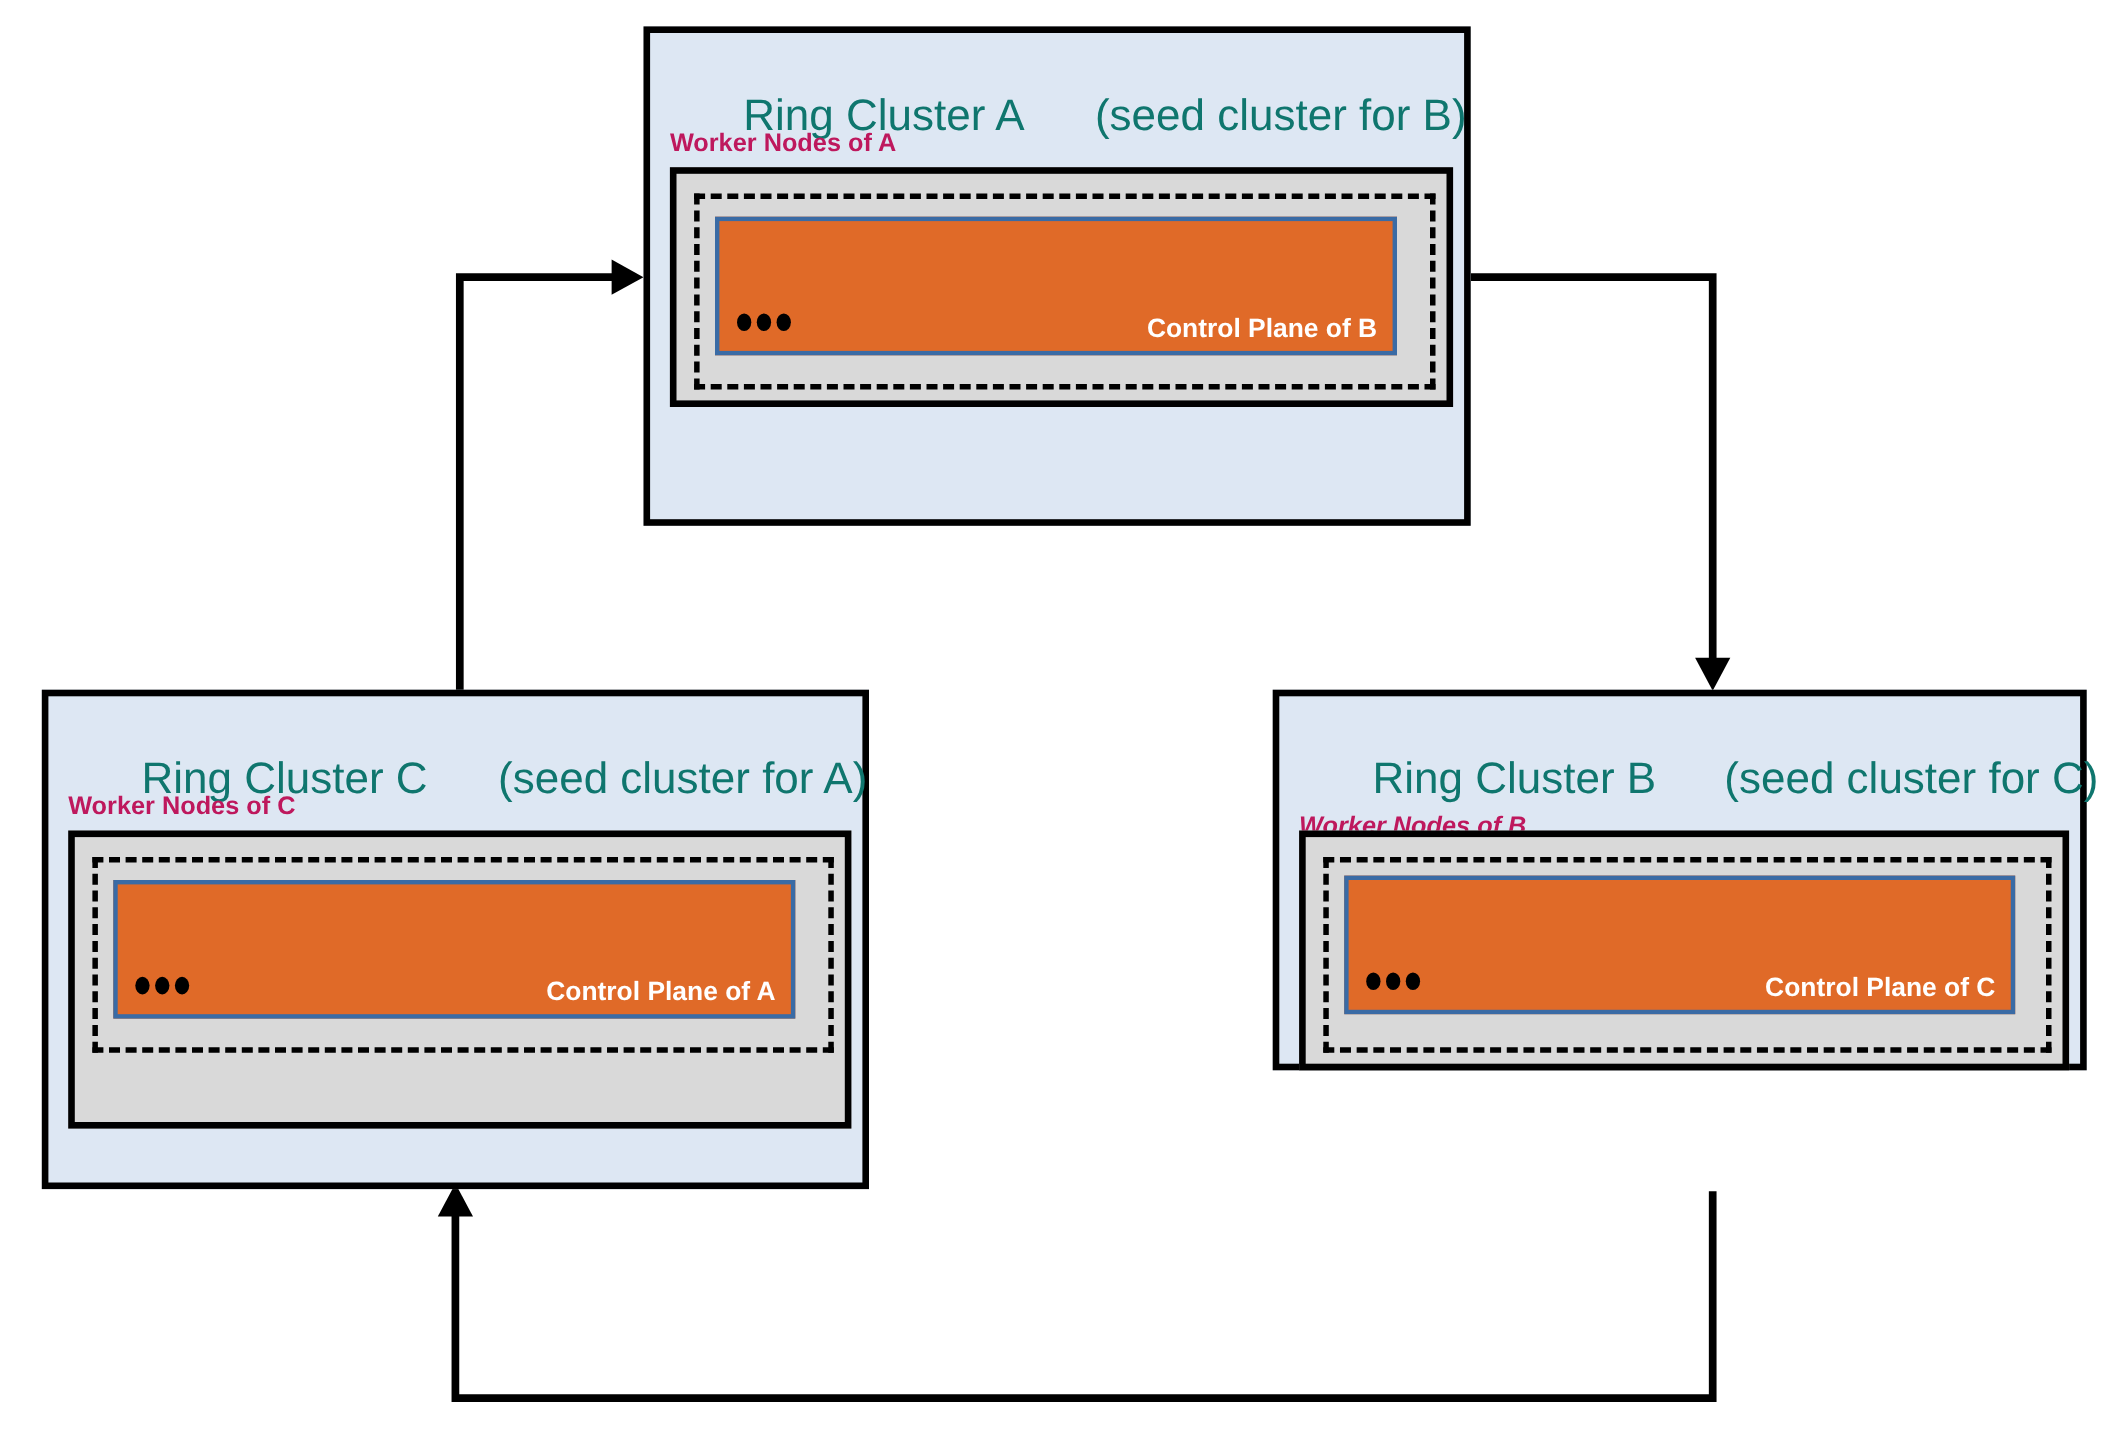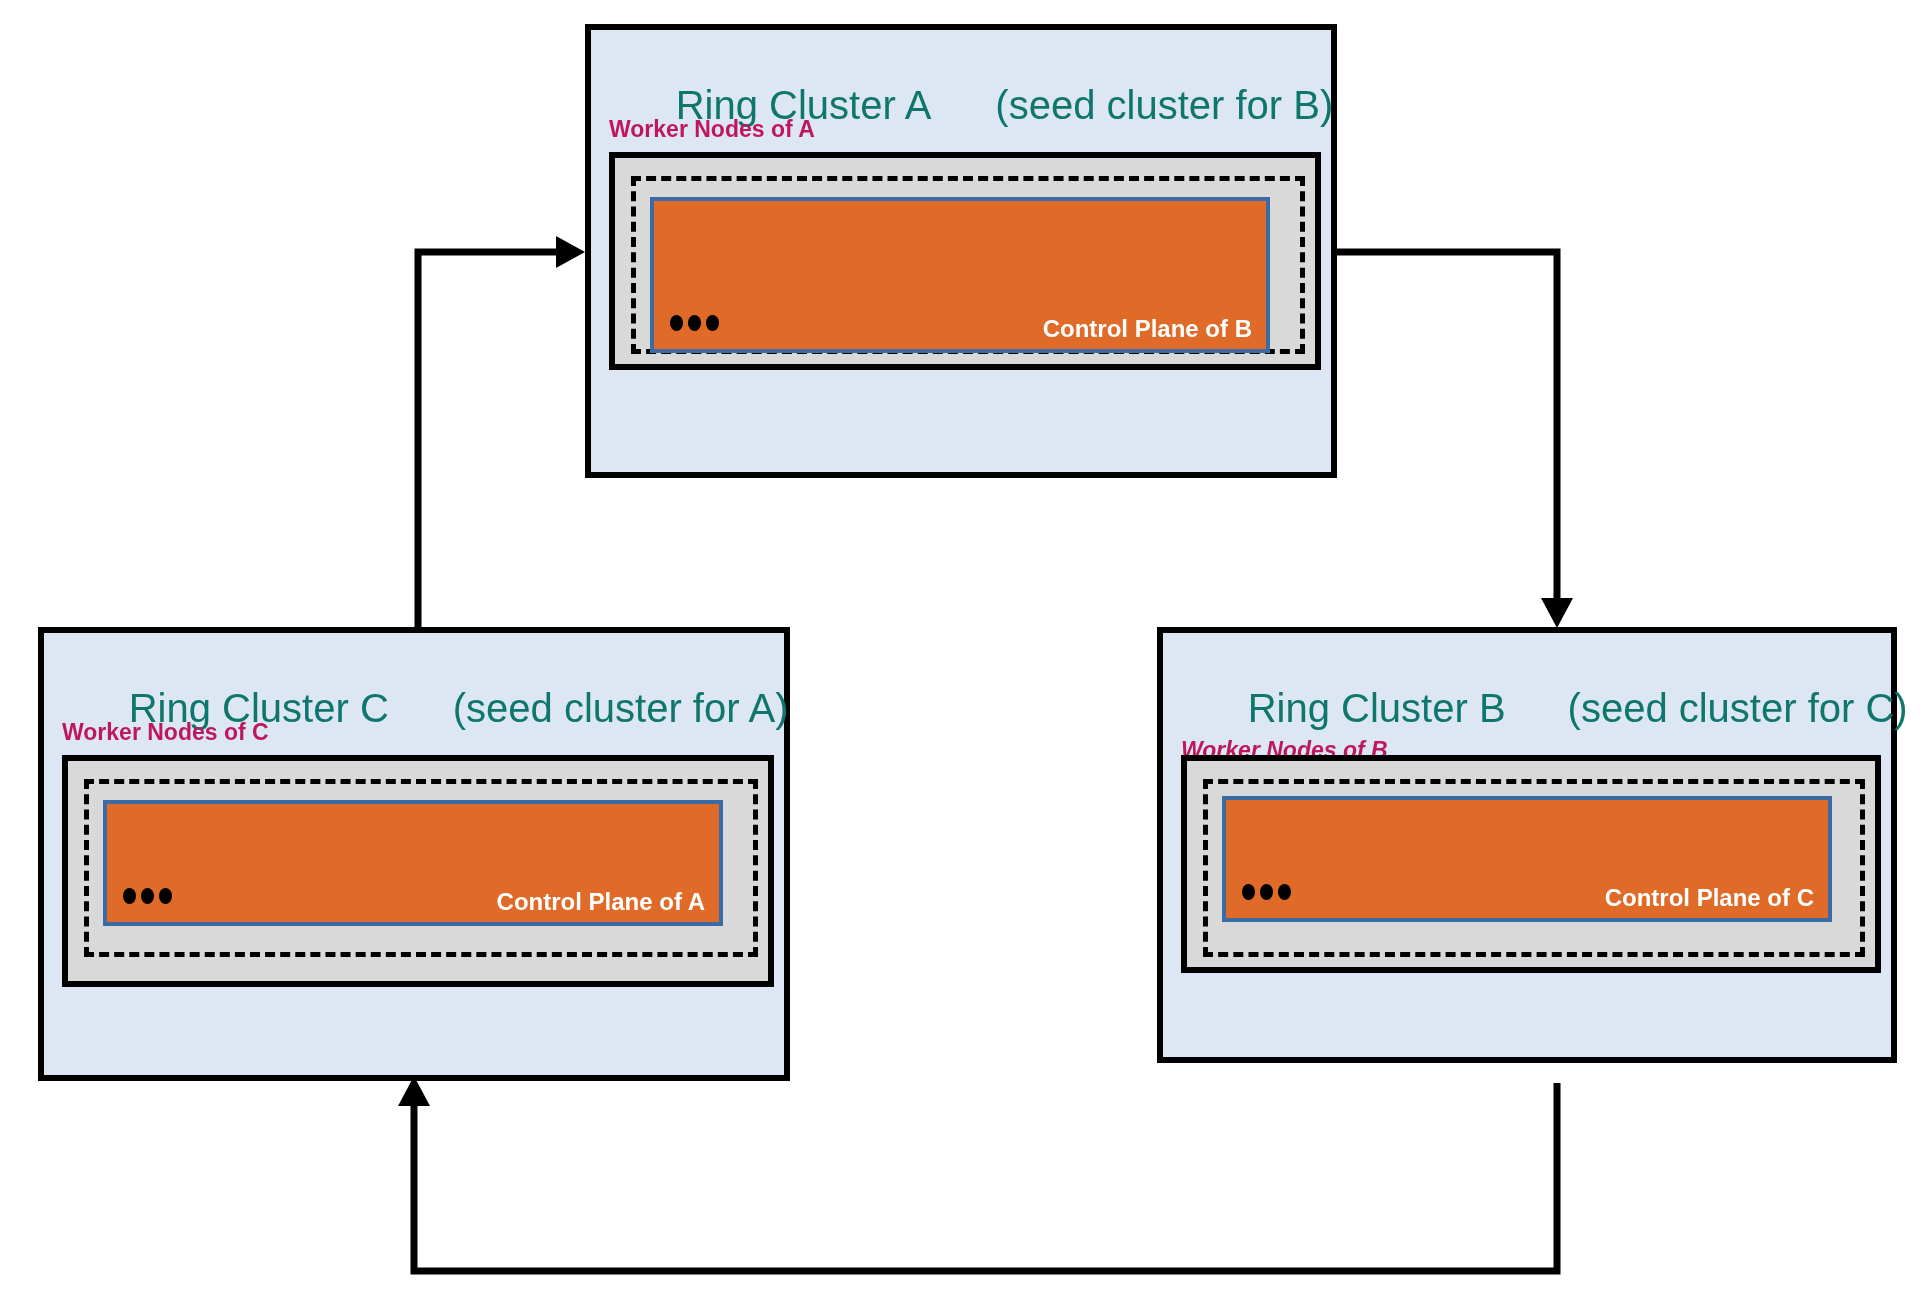--- a/index.html
+++ b/index.html
@@ -129,53 +129,53 @@
   </div>
 
   <div class="cluster" style="left:585px; top:24px; width:752px; height:454px;">
     <div class="cluster-title">
       <span>Ring Cluster A</span><span style="display:inline-block;width:64px;"></span><span>(seed cluster for B)</span>
     </div>
     <div class="cluster-subtitle" style="top:86px;">Worker Nodes of A</div>
 
     <div class="worker-box" style="left:18px; top:122px; width:712px; height:218px;">
       <div class="dashed-box" style="left:16px; top:18px; width:674px; height:178px;">
-        <div class="control-plane" style="left:14px; top:16px; width:620px; height:156px;">
+        <div class="control-plane" style="left:14px; top:16px; width:620px; height:126px;">
           <div class="ellipsis">
             <span></span>
               <span></span>
               <span></span>
           </div>
           <div class="cp-label">Control Plane of B</div>
         </div>
       </div>
     </div>
   </div>
 
   <div class="cluster" style="left:38px; top:627px; width:752px; height:454px;padding-left:40px;">
     <div class="cluster-title">
       <span>Ring Cluster C</span><span style="display:inline-block;width:64px;"></span><span>(seed cluster for A)</span>
     </div>
     <div class="cluster-subtitle" style="top:86px;">Worker Nodes of C</div>
 
-    <div class="worker-box" style="left:18px; top:122px; width:712px; height:232px;">
+    <div class="worker-box" style="left:18px; top:122px; width:712px; height:271px;">
       <div class="dashed-box" style="left:16px; top:18px; width:674px; height:178px;">
         <div class="control-plane" style="left:14px; top:16px; width:620px; height:126px;">
           <div class="ellipsis">
             <span></span>
               <span></span>
               <span></span>
           </div>
           <div class="cp-label">Control Plane of A</div>
         </div>
       </div>
     </div>
   </div>
 
-  <div class="cluster" style="left:1157px; top:627px; width:740px; height:436px;">
+  <div class="cluster" style="left:1157px; top:627px; width:740px; height:346px;">
     <div class="cluster-title">
       <span>Ring Cluster B</span><span style="display:inline-block;width:62px;"></span><span>(seed cluster for C)</span>
     </div>
     <div class="cluster-subtitle" style="top:104px;font-style:italic;">Worker Nodes of B</div>
 
     <div class="worker-box" style="left:18px; top:122px; width:700px; height:218px;">
       <div class="dashed-box" style="left:16px; top:18px; width:662px; height:178px;">
         <div class="control-plane" style="left:14px; top:12px; width:610px; height:126px;">
           <div class="ellipsis">
             <span></span>

